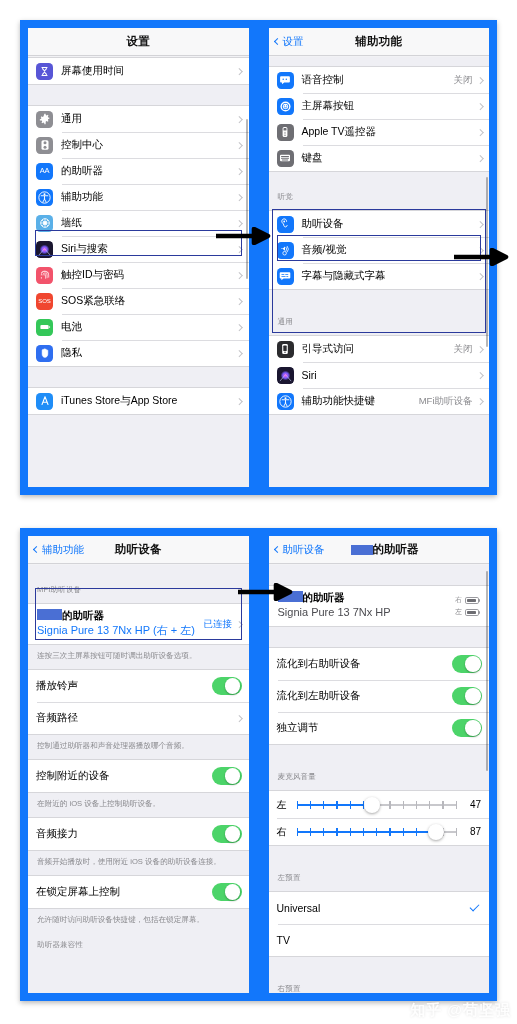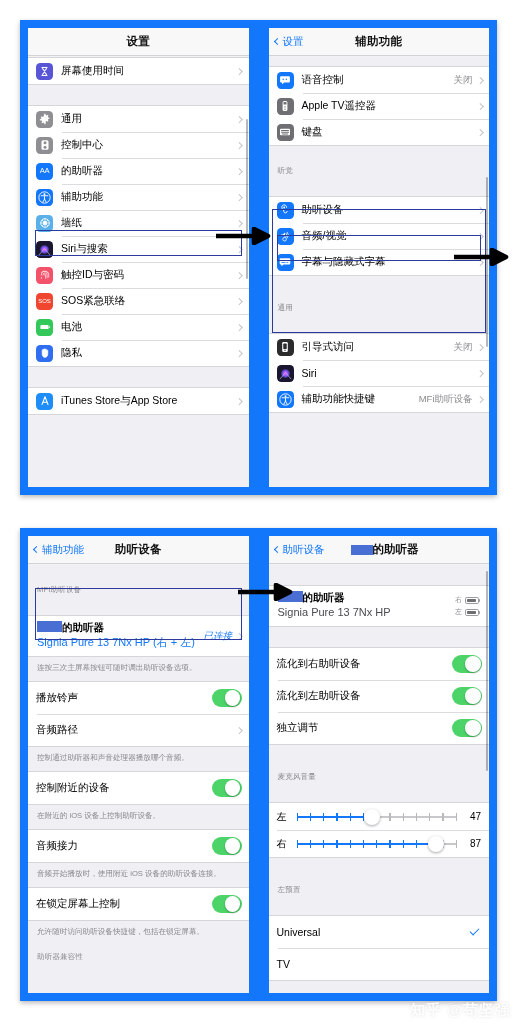--- a/index.html
+++ b/index.html
@@ -64,21 +64,21 @@
 
   
   .body { position: absolute; left:0; right:0; top:29px; bottom:0; background:#efeff4; overflow:hidden; }
 
   .group-gap { height: 13px; }
   .group-gap.sm { height: 9px; }
   .group-gap.lg { height: 20px; }
 
   .group-header {
     font-size: 7.5px; color: #8a8a8e;
-    padding: 7px 9px 20px 9px;
+    padding: 7px 9px 8px 9px;
     letter-spacing: .2px;
   }
   .group-footer {
     font-size: 7.6px; color: #8a8a8e;
     padding: 5px 9px 8px 9px;
     line-height: 1.45;
   }
 
   .list { background: #ffffff; border-top: 1px solid #d6d6da; border-bottom: 1px solid #d6d6da; }
 
@@ -101,21 +101,21 @@
     margin-right: 8px; flex: 0 0 auto;
     display: flex; align-items: center; justify-content: center;
     color: #fff; font-size: 8px; font-weight: normal;
     line-height: 1;
     overflow: hidden;
   }
   .ico svg { display: block; }
 
   .row-label { font-size: 10.5px; color: #000; flex: 1 1 auto; white-space: nowrap; }
   .row-value { font-size: 9.5px; color: #8a8a8e; margin-right: 4px; white-space: nowrap; }
-  .row-value.blue { color: #1277fb; font-style: italic; }
+  .row-value.blue { color: #1277fb; }
 
   .chev {
     display: inline-block; width: 4.5px; height: 4.5px;
     border-top: 1.3px solid #c2c2c6; border-right: 1.3px solid #c2c2c6;
     transform: rotate(45deg);
     flex: 0 0 auto;
     margin-left: 1px;
   }
 
   
@@ -387,20 +387,34 @@
             <div class="row">
               <span class="ico" style="background:#1277fb;">
                 <svg width="12" height="12" viewBox="0 0 12 12">
                     <path d="M2 2.3h8a.9.9 0 01.9.9v4.3a.9.9 0 01-.9.9H5.2L3 10.2V8.4H2a.9.9 0 01-.9-.9V3.2A.9.9 0 012 2.3z" fill="#fff"></path>
                     <circle cx="4.2" cy="5.3" r=".75" fill="#1277fb"></circle>
                     <circle cx="7.3" cy="5.3" r=".75" fill="#1277fb"></circle>
                   </svg>
               </span>
               <span class="row-label">语音控制</span>
               <span class="row-value">关闭</span>
+              <span class="chev"></span>
+            </div>
+            <div class="row">
+              <span class="ico" style="background:#1277fb;">
+                <svg width="13" height="13" viewBox="0 0 14 14">
+                    <circle cx="7" cy="7" r="5.4" fill="#fff"></circle>
+                    <circle cx="7" cy="7" r="3.9" fill="#1277fb"></circle>
+                    <circle cx="7" cy="7" r="2.9" fill="#fff"></circle>
+                    <circle cx="5.7" cy="6.3" r=".7" fill="#1277fb"></circle>
+                    <circle cx="8.3" cy="6.3" r=".7" fill="#1277fb"></circle>
+                    <path d="M5.6 8.4h2.8" stroke="#1277fb" stroke-width=".8" stroke-linecap="round"></path>
+                  </svg>
+              </span>
+              <span class="row-label">主屏幕按钮</span>
               <span class="chev"></span>
             </div>
             <div class="row">
               <span class="ico" style="background:#6e6e73;">
                 <svg width="12" height="12" viewBox="0 0 12 12">
                     <rect x="3.6" y=".9" width="4.8" height="10.2" rx="1.5" fill="#fff"></rect>
                     <rect x="4.5" y="2.1" width="3" height="2.4" rx=".6" fill="#6e6e73"></rect>
                     <circle cx="6" cy="6.2" r=".55" fill="#6e6e73"></circle>
                     <circle cx="6" cy="7.8" r=".55" fill="#6e6e73"></circle>
                     <circle cx="6" cy="9.4" r=".55" fill="#6e6e73"></circle>

